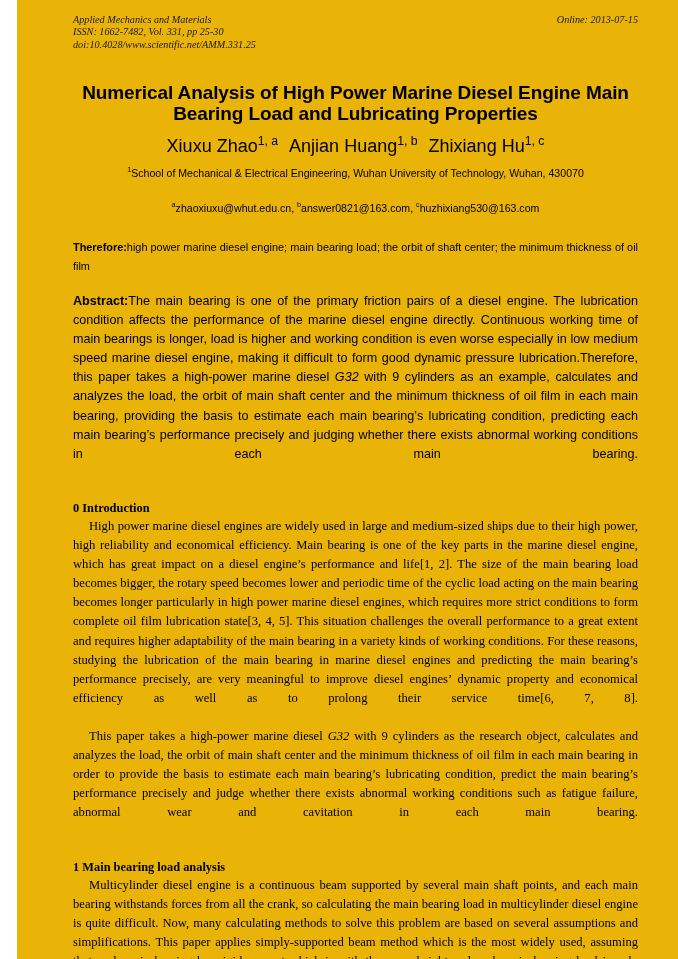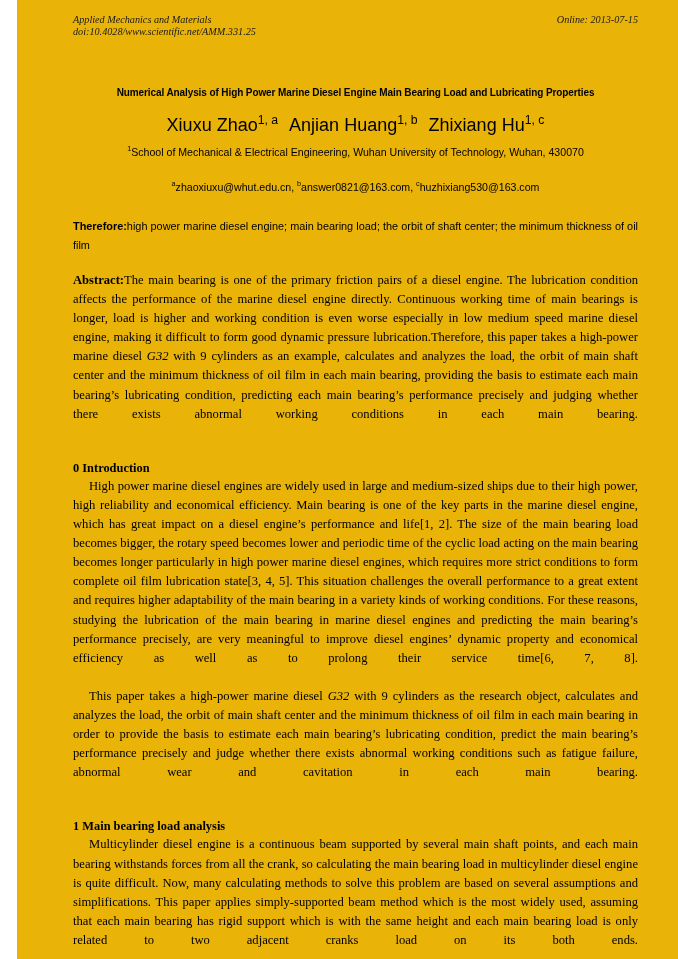--- a/index.html
+++ b/index.html
@@ -50,21 +50,21 @@
     font-style: italic;
     font-size: 10.2px;
     white-space: nowrap;
   }
 
   
   .title {
     margin: 16px 0 0 0;
     font-family: "Liberation Sans", "DejaVu Sans", sans-serif;
     font-weight: bold;
-    font-size: 10px;
+    font-size: 19px;
     line-height: 21px;
     text-align: center;
     letter-spacing: -0.1px;
     color: #000;
   }
 
   .authors {
     margin: 13px 0 0 0;
     font-family: "Liberation Sans", "DejaVu Sans", sans-serif;
     font-size: 18px;
@@ -110,21 +110,21 @@
     text-justify: inter-word;
     color: #000;
   }
   .keywords b {
     font-weight: bold;
   }
 
   
   .abstract {
     margin: 17px 0 0 0;
-    font-family: Liberation Serif, serif;
+    font-family: Liberation Sans, sans-serif;
     font-size: 12.6px;
     line-height: 19.1px;
     text-align: justify;
     text-justify: inter-word;
     color: #000;
   }
   .abstract b { font-weight: bold; }
   .abstract i, .body-par i { font-style: italic; }
 
   .sec-head {
@@ -155,20 +155,21 @@
     width: 100%;
   }
 </style>
 </head>
 <body>
 
 <div class="page">
 
   <div class="masthead">
     <span class="left">Applied Mechanics and Materials</span>
+    <span class="left">ISSN: 1662-7482, Vol. 331, pp 25-30</span>
     <span class="left">doi:10.4028/www.scientific.net/AMM.331.25</span>
     <span class="online">Online: 2013-07-15</span>
   </div>
 
   <h1 class="title">Numerical Analysis of High Power Marine Diesel Engine Main Bearing Load and Lubricating Properties</h1>
 
   <div class="authors">
     <span><span>Xiuxu Zhao</span><sup>1, a</sup></span><span class="sep"></span><span><span>Anjian Huang</span><sup>1, b</sup></span><span class="sep"></span><span><span>Zhixiang Hu</span><sup>1, c</sup></span>
   </div>
 

